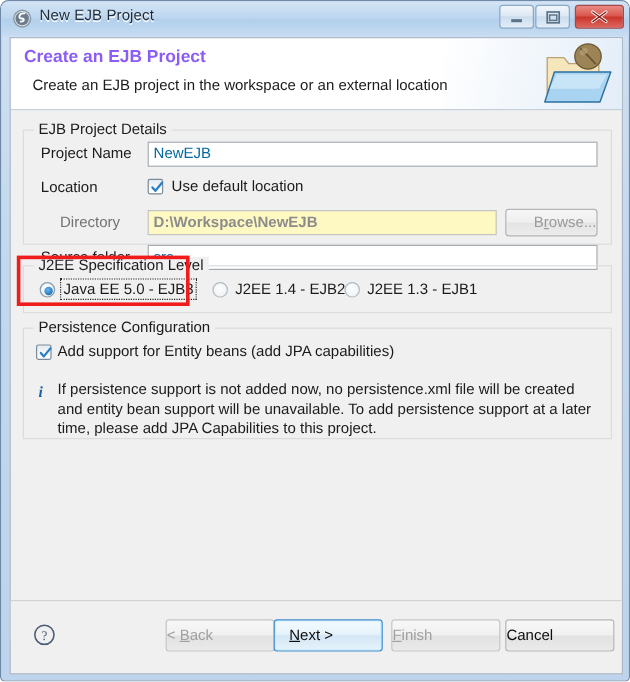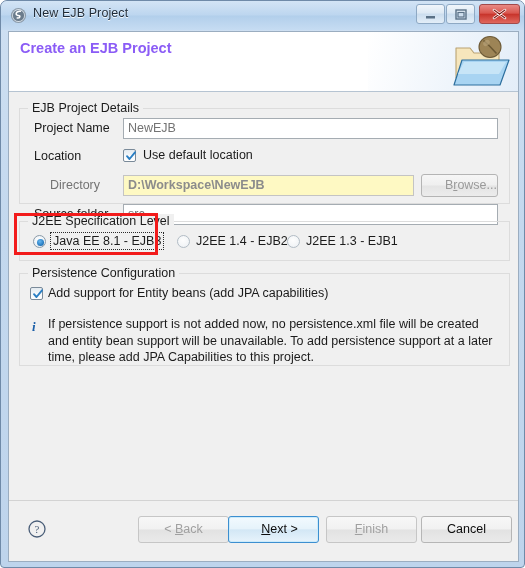--- a/index.html
+++ b/index.html
@@ -147,21 +147,21 @@
   }
   .fld-label.disabled { color: #737373; }
 
   .textbox {
     position: absolute;
     box-sizing: border-box;
     height: 21px;
     border: 1px solid #a5acb2;
     background: #ffffff;
     font-size: 12.5px;
-    color: #737373;
+    color: #0369a1;
     line-height: 19px;
     padding-left: 4px;
     overflow: hidden;
     white-space: nowrap;
   }
   .textbox.disabled {
     background: #fef9c3;
     border-color: #c4c4c4;
     color: #8c8c8c;
     font-weight: bold;
@@ -273,21 +273,21 @@
     position: absolute;
     top: 15px;
     width: 91px;
     height: 27px;
     box-sizing: border-box;
     border: 1px solid #b6b6b6;
     border-radius: 3px;
     background: linear-gradient(to bottom, #f7f7f7 0%, #f1f1f1 48%, #e2e2e2 52%, #eaeaea 100%);
     font-size: 12.5px;
     color: #0d0d0d;
-    text-align: center;
+    text-align: left;
     line-height: 25px;
   }
   .footbtn.disabled { color: #a0a0a0; border-color: #c6c6c6; }
   .footbtn.default {
     border: 1px solid #3c8fd0;
     box-shadow: 0 0 0 1px #ccebfb inset;
     background: linear-gradient(to bottom, #f2fafe 0%, #e6f3fb 46%, #d3e7f5 52%, #e7f3fb 100%);
     padding-left: 12px;
   }
   #foot-back   { left: 129px; }
@@ -329,20 +329,21 @@
         <path d="M14 5 L25 13 M25 5 L14 13" stroke="#7d1d18" stroke-width="1.1" stroke-linecap="round"></path>
       </svg>
     </div>
   </div>
 
   <div id="client">
 
     <div id="header">
       <div id="header-sheen"></div>
       <div id="header-title">Create an EJB Project</div>
+      <div id="header-sub">Create an EJB project in the workspace or an external location</div>
       <span id="header-icon">
         <svg width="60" height="56" viewBox="0 0 60 56">
 
           <path d="M4 14 L4 44 L47 44 L47 19 L22 19 L18 14 Z" fill="#f6e6bc" stroke="#b9a273" stroke-width="1.1" stroke-linejoin="round"></path>
 
           <ellipse cx="38" cy="13" rx="11" ry="10.5" fill="#9d8456" stroke="#6e5b38" stroke-width="1.1"></ellipse>
           <path d="M31.5 6.5 q7 6 13 13" stroke="#6a5733" stroke-width="1.6" fill="none"></path>
           <ellipse cx="34.5" cy="9" rx="3.6" ry="2.6" fill="#b7a178" opacity=".7" transform="rotate(-38 34.5 9)"></ellipse>
 
           <path d="M10 26 L57 26 L48 51 L2 51 Z" fill="#a8d4f2" stroke="#2d6f9e" stroke-width="1.2" stroke-linejoin="round"></path>
@@ -377,21 +378,21 @@
         <div class="textbox" style="left:103px; top:95px; width:375px;">src</div>
       </div>
 
       <div class="group" id="group-spec">
         <span class="group-title">J2EE Specification Level</span>
 
         <div class="rd-box" style="left:13px; top:13px;">
           <span class="rd-dot"></span>
         </div>
         <span class="focus-ring" style="left:30px; top:10px; width:114px; height:18px;"></span>
-        <span class="rd-label" style="left:33px; top:12px;">Java EE 8.1 - EJB3</span>
+        <span class="rd-label" style="left:33px; top:12px;">Java EE 5.0 - EJB3</span>
 
         <div class="rd-box off" style="left:157px; top:13px;"></div>
         <span class="rd-label" style="left:176px; top:12px;">J2EE 1.4 - EJB2</span>
 
         <div class="rd-box off" style="left:267px; top:13px;"></div>
         <span class="rd-label" style="left:286px; top:12px;">J2EE 1.3 - EJB1</span>
       </div>
 
       <div id="anno-red"></div>
 

